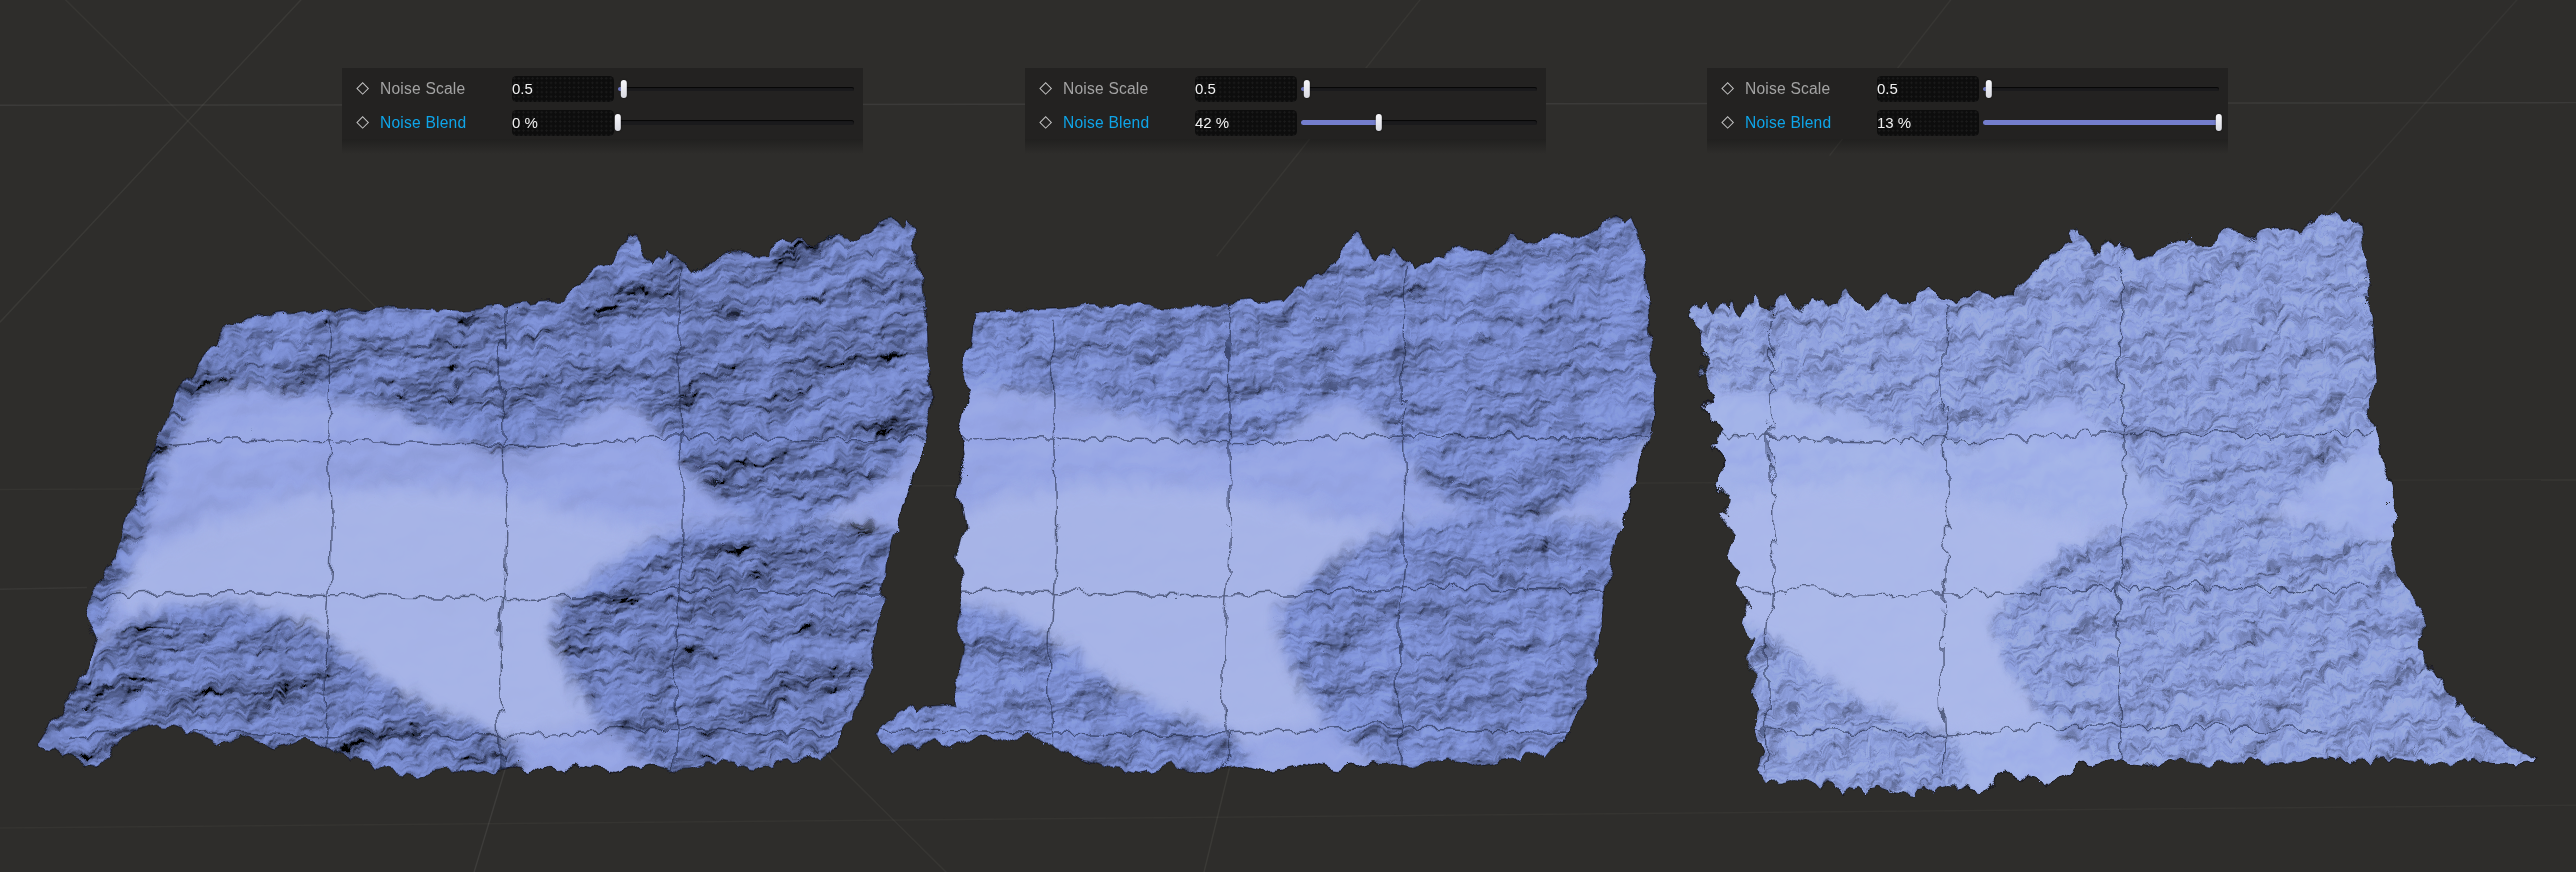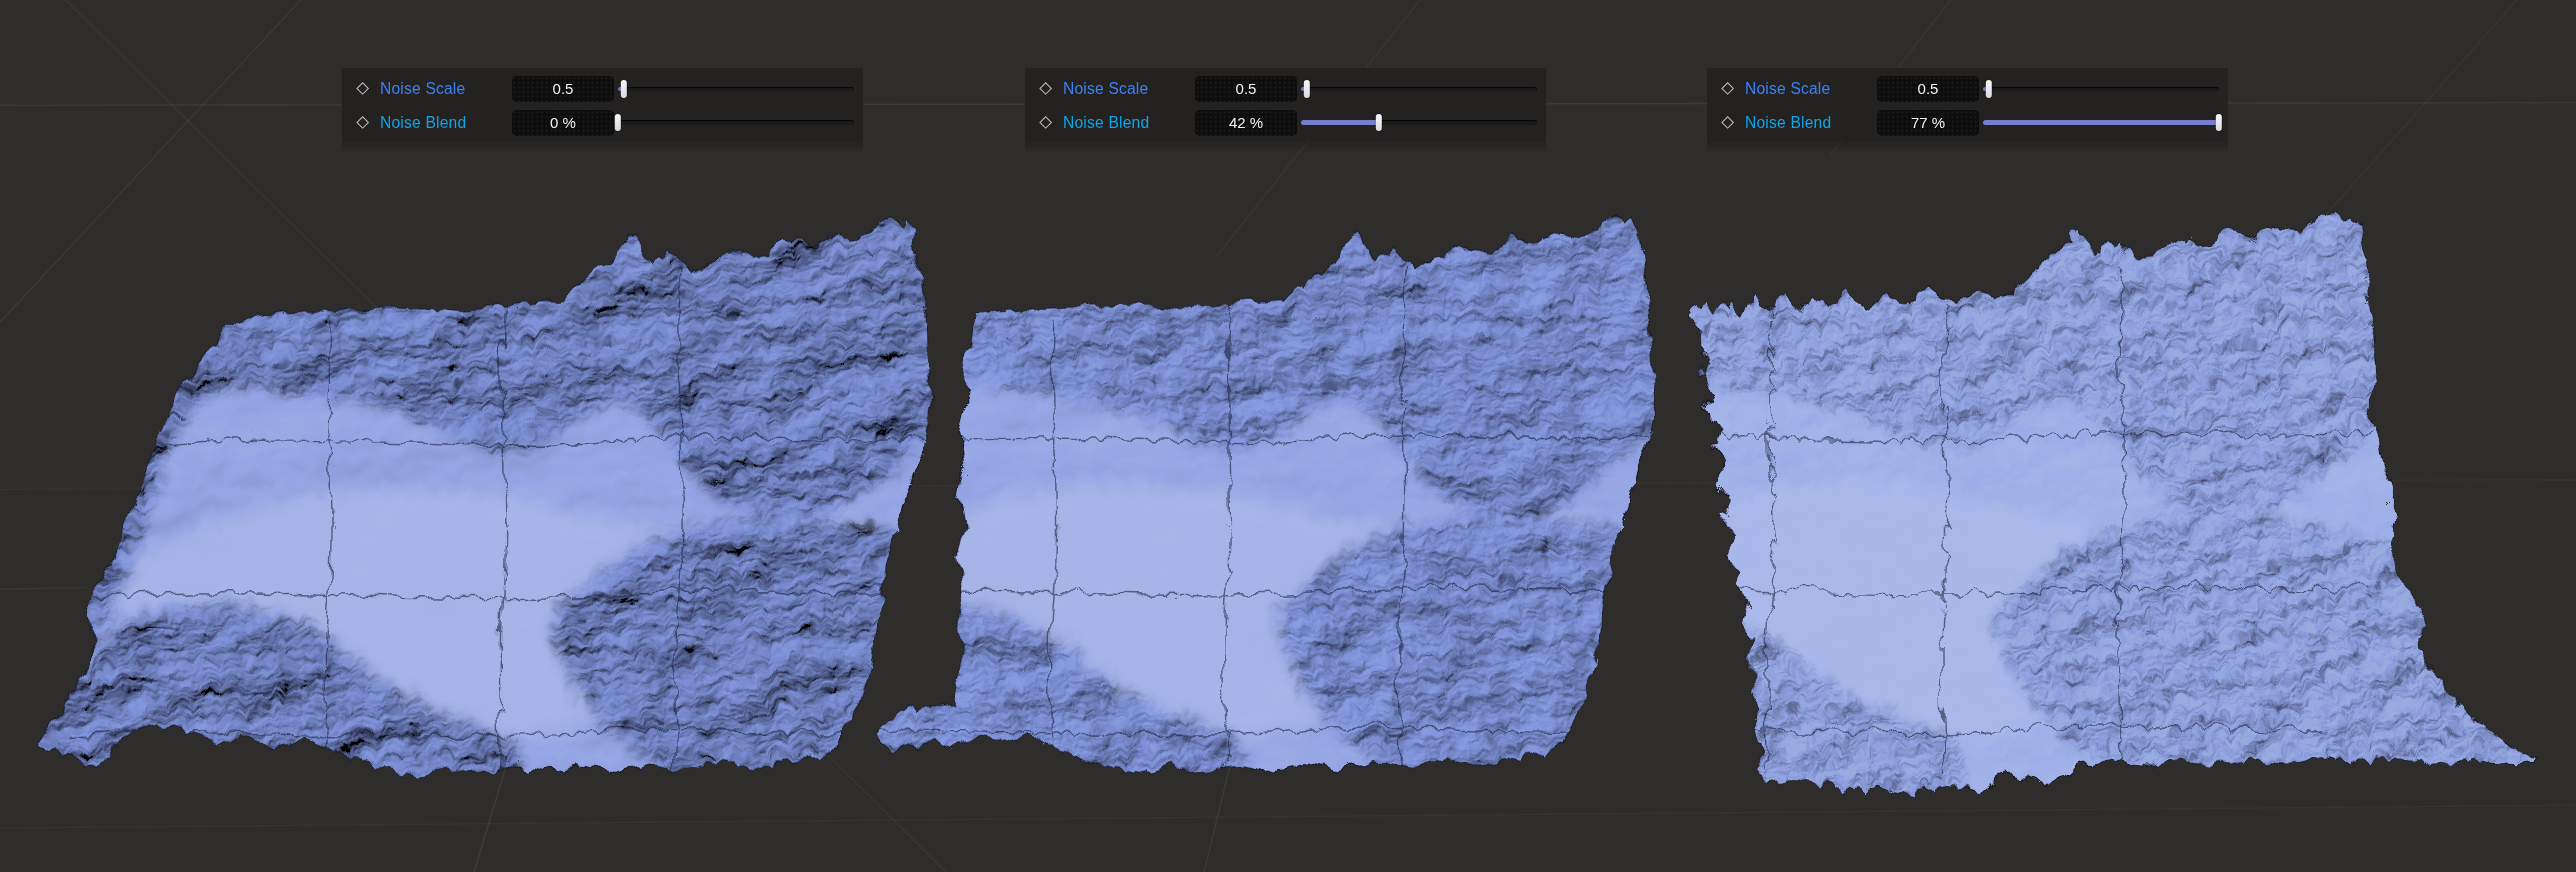--- a/index.html
+++ b/index.html
@@ -14,25 +14,25 @@
   .panel::after{content:"";position:absolute;left:0;right:0;top:71px;height:14.6px;
          background:linear-gradient(to bottom,rgba(12,12,12,.38),rgba(12,12,12,0));}
   .panel:nth-of-type(1){left:342px;}
   .panel:nth-of-type(2){left:1025px;}
   .panel:nth-of-type(3){left:1707px;}
 
   .prow{position:relative;height:25.6px;margin-bottom:8.2px;}
   .diamond{position:absolute;left:15.6px;top:8.2px;width:7.3px;height:7.3px;
            border:0.9px solid #c2c2c2;transform:rotate(45deg);background:transparent;}
   .plabel{position:absolute;left:38px;top:0;line-height:25.6px;font-size:15.6px;
-          color:#3b82f6;letter-spacing:0.2px;white-space:nowrap;}
+          color:#a3a3a3;letter-spacing:0.2px;white-space:nowrap;}
   .prow.active .plabel{color:#0ea5e9;}
   .pvalue{position:absolute;left:170px;top:0;width:102px;height:25.6px;line-height:25.6px;
           background:#0d0d0d;border-radius:4.6px;color:#f0f0f0;font-size:15px;
-          text-align:center;
+          text-align:left;
           background-image:radial-gradient(rgba(255,255,255,.055) 0.9px,transparent 1.2px);
           background-size:4.6px 4.6px;}
   .slider{position:absolute;left:276px;top:10.5px;width:236px;height:4.6px;
           background:#1a1a1c;border-radius:2.7px;box-shadow:inset 0 0.9px 0.9px rgba(0,0,0,.8);}
   .sfill{position:absolute;left:0;top:0;height:4.6px;width:var(--pct,0%);
          background:#747ecd;border-radius:2.7px;}
   .shandle{position:absolute;top:-6.4px;left:var(--pct,0%);width:6.4px;height:17.4px;
          background:linear-gradient(#f7f7fa,#d9dae2);border-radius:3.2px;
          transform:translateX(-50%);box-shadow:0 0 1.8px rgba(0,0,0,.7);}
   .gridlines{fill:none;stroke:#1c2440;stroke-opacity:.6;stroke-width:1.6;}
@@ -256,21 +256,21 @@
       <span class="plabel">Noise Scale</span>
       <span class="pvalue">0.5</span>
       <div class="slider">
         <div class="sfill"></div>
         <div class="shandle"></div>
       </div>
     </div>
     <div class="prow active" style="--pct: 100%;">
       <span class="diamond"></span>
       <span class="plabel">Noise Blend</span>
-      <span class="pvalue">77 %</span>
+      <span class="pvalue">13 %</span>
       <div class="slider">
         <div class="sfill"></div>
         <div class="shandle"></div>
       </div>
     </div>
   </div>
 
 </div>
 
 

